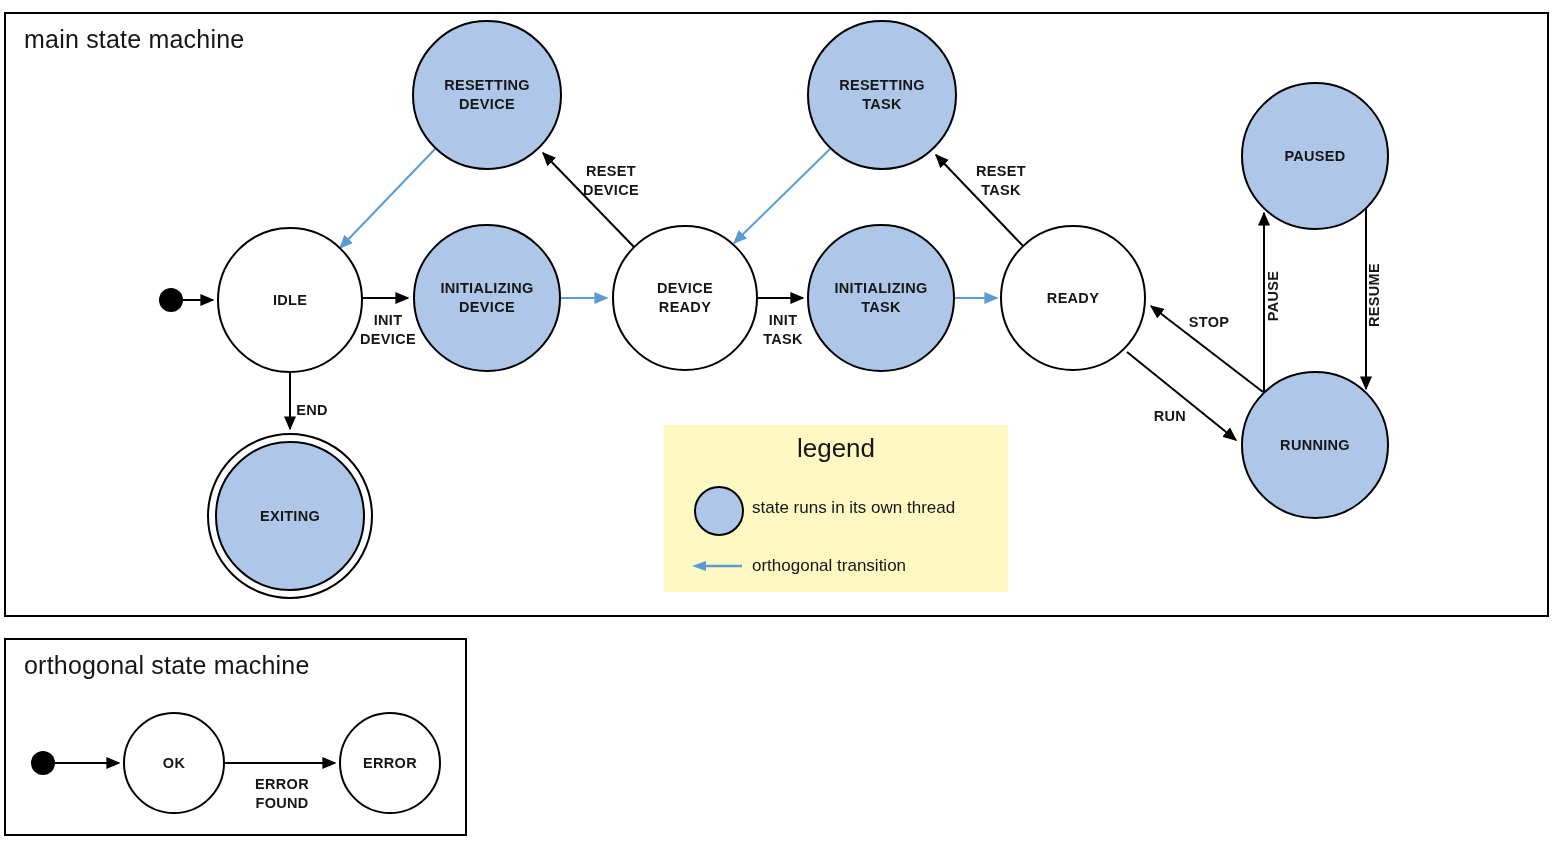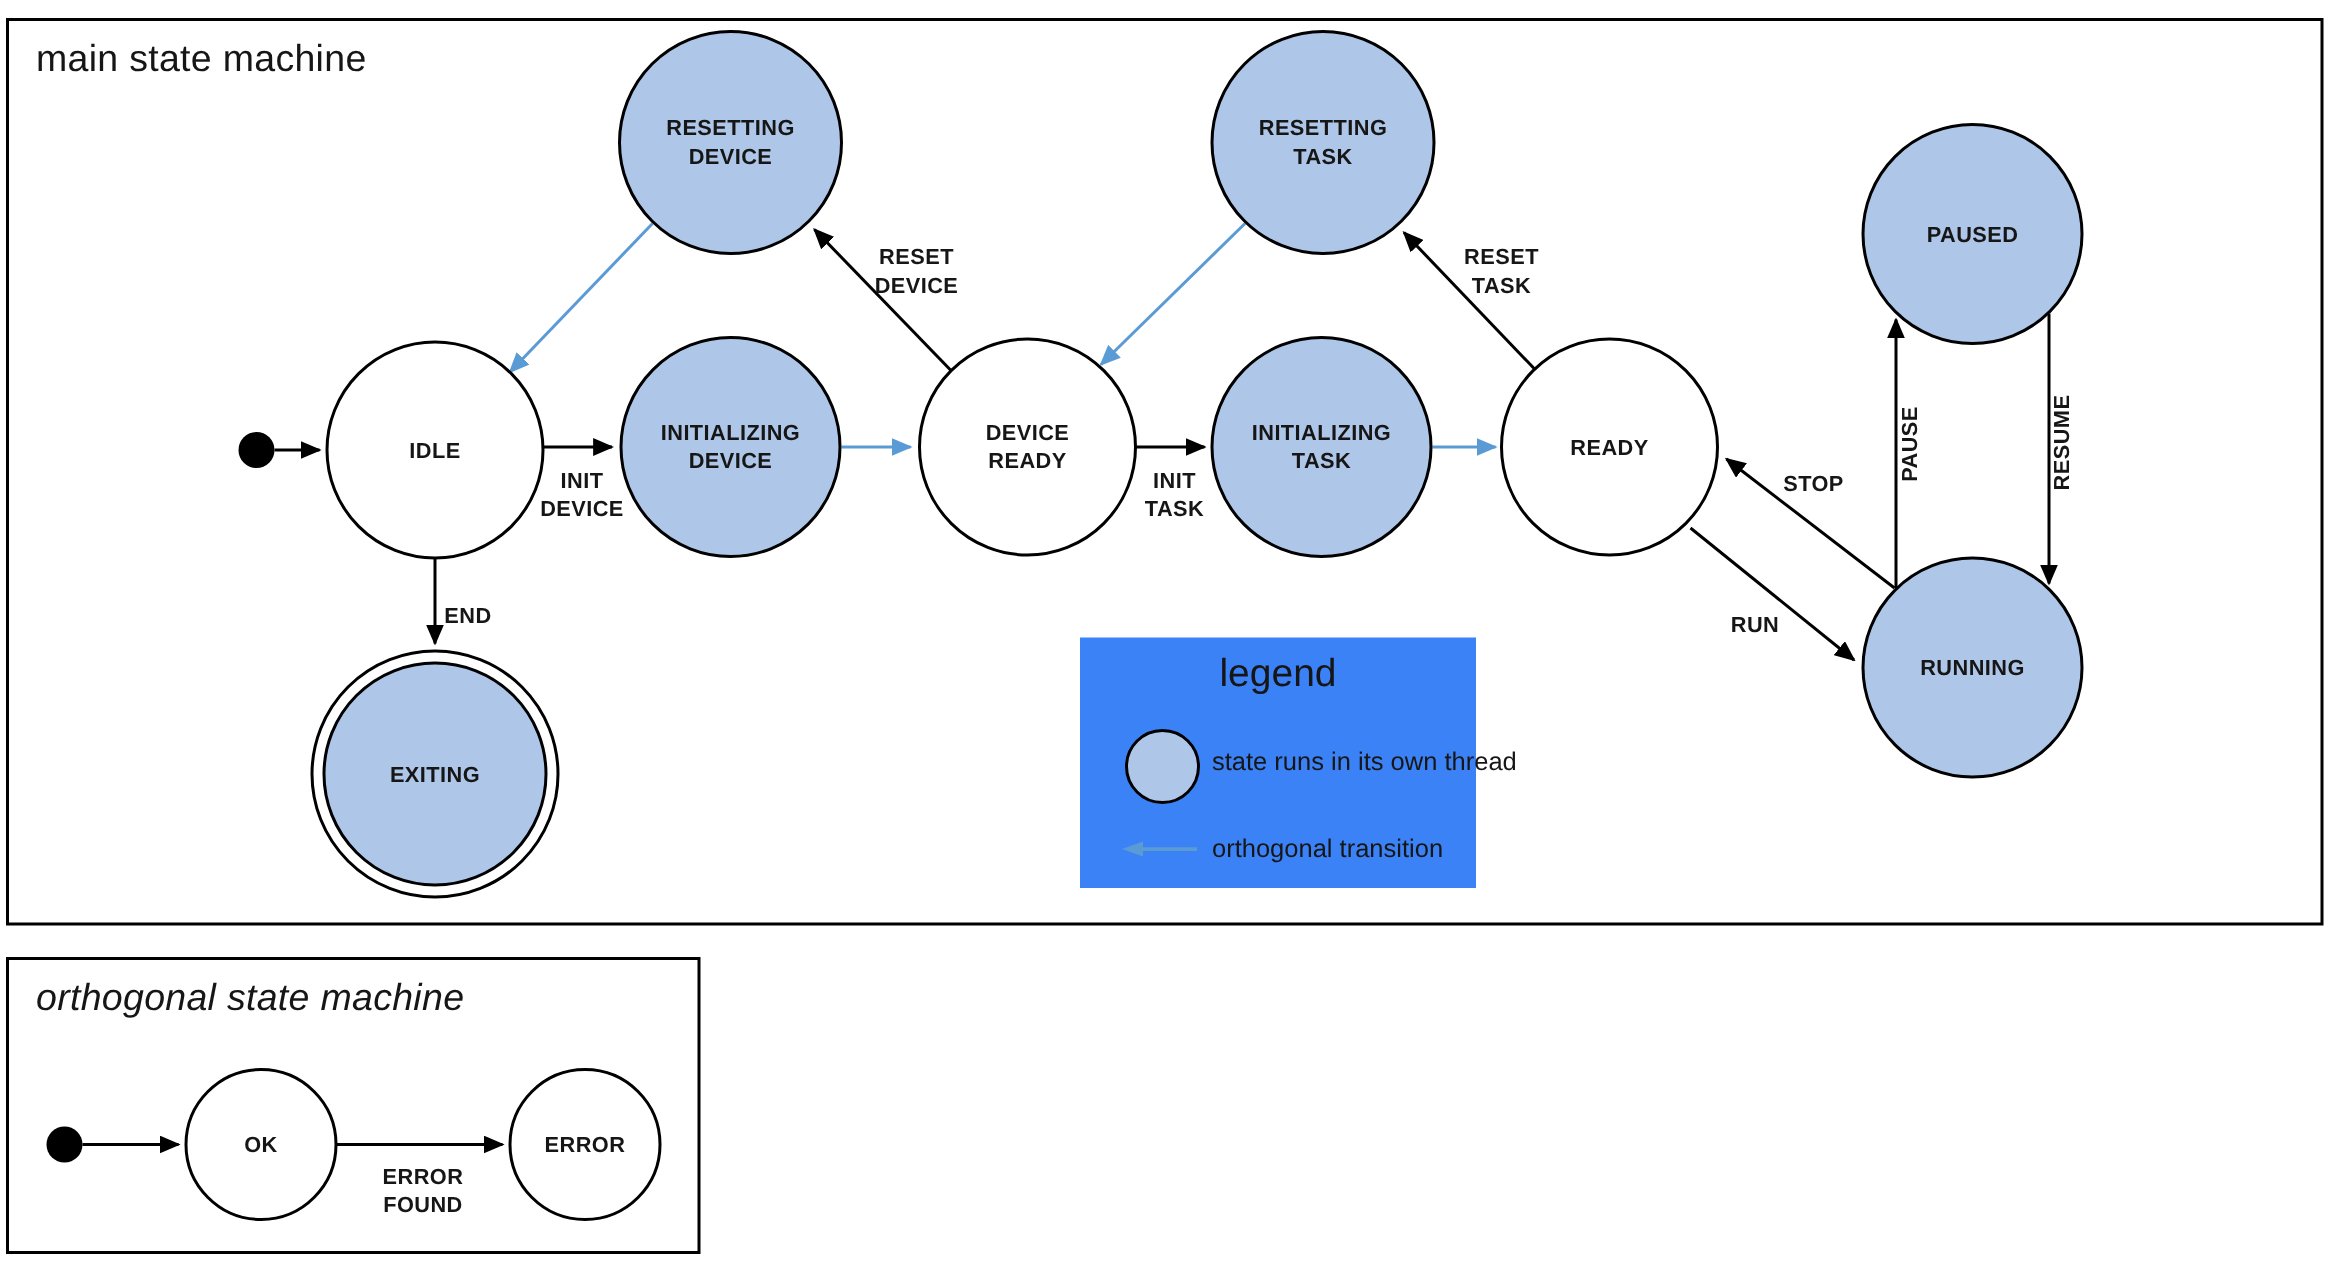--- a/index.html
+++ b/index.html
@@ -1,22 +1,22 @@
 <!DOCTYPE html>
 <html><head>
 <meta charset="utf-8">
 <style>
   html,body{margin:0;padding:0;background:#ffffff;}
   body{font-family:"Liberation Sans","DejaVu Sans",sans-serif;color:#161616;}
   .canvas{position:relative;width:1555px;height:852px;background:#ffffff;overflow:hidden;}
   .panel{position:absolute;border:2px solid #000;box-sizing:border-box;background:transparent;}
   .panel-main{left:4px;top:12px;width:1545px;height:605px;}
-  .panel-ortho{left:4px;top:638px;width:463px;height:198px;font-style:italic;}
+  .panel-ortho{left:4px;top:638px;width:463px;height:198px;}
   .panel-title{position:absolute;left:18px;top:11px;font-size:25px;font-weight:400;letter-spacing:.2px;white-space:nowrap;}
-  .legend{position:absolute;left:720px;top:425px;width:264px;height:167px;background:#3b82f6;}
+  .legend{position:absolute;left:664px;top:425px;width:344px;height:167px;background:#fef9c3;}
   .legend-title{position:absolute;left:0;top:8px;width:100%;text-align:center;font-size:26px;font-weight:400;}
   .legend-circle{position:absolute;left:30px;top:61px;width:46px;height:46px;border:2px solid #000;border-radius:50%;background:#aec6e8;box-sizing:content-box;}
   .legend-arrow{position:absolute;left:26px;top:134px;}
   .legend-text{position:absolute;left:88px;font-size:17px;white-space:nowrap;}
   .legend-text.row1{top:73px;text-align:right;}
   .legend-text.row2{top:131px;}
   #diagram{position:absolute;left:0;top:0;pointer-events:none;}
   .node-label,.edge-label{font-family:"Liberation Sans","DejaVu Sans",sans-serif;font-size:14.5px;font-weight:700;letter-spacing:.3px;fill:#161616;}
 </style>
 </head>

